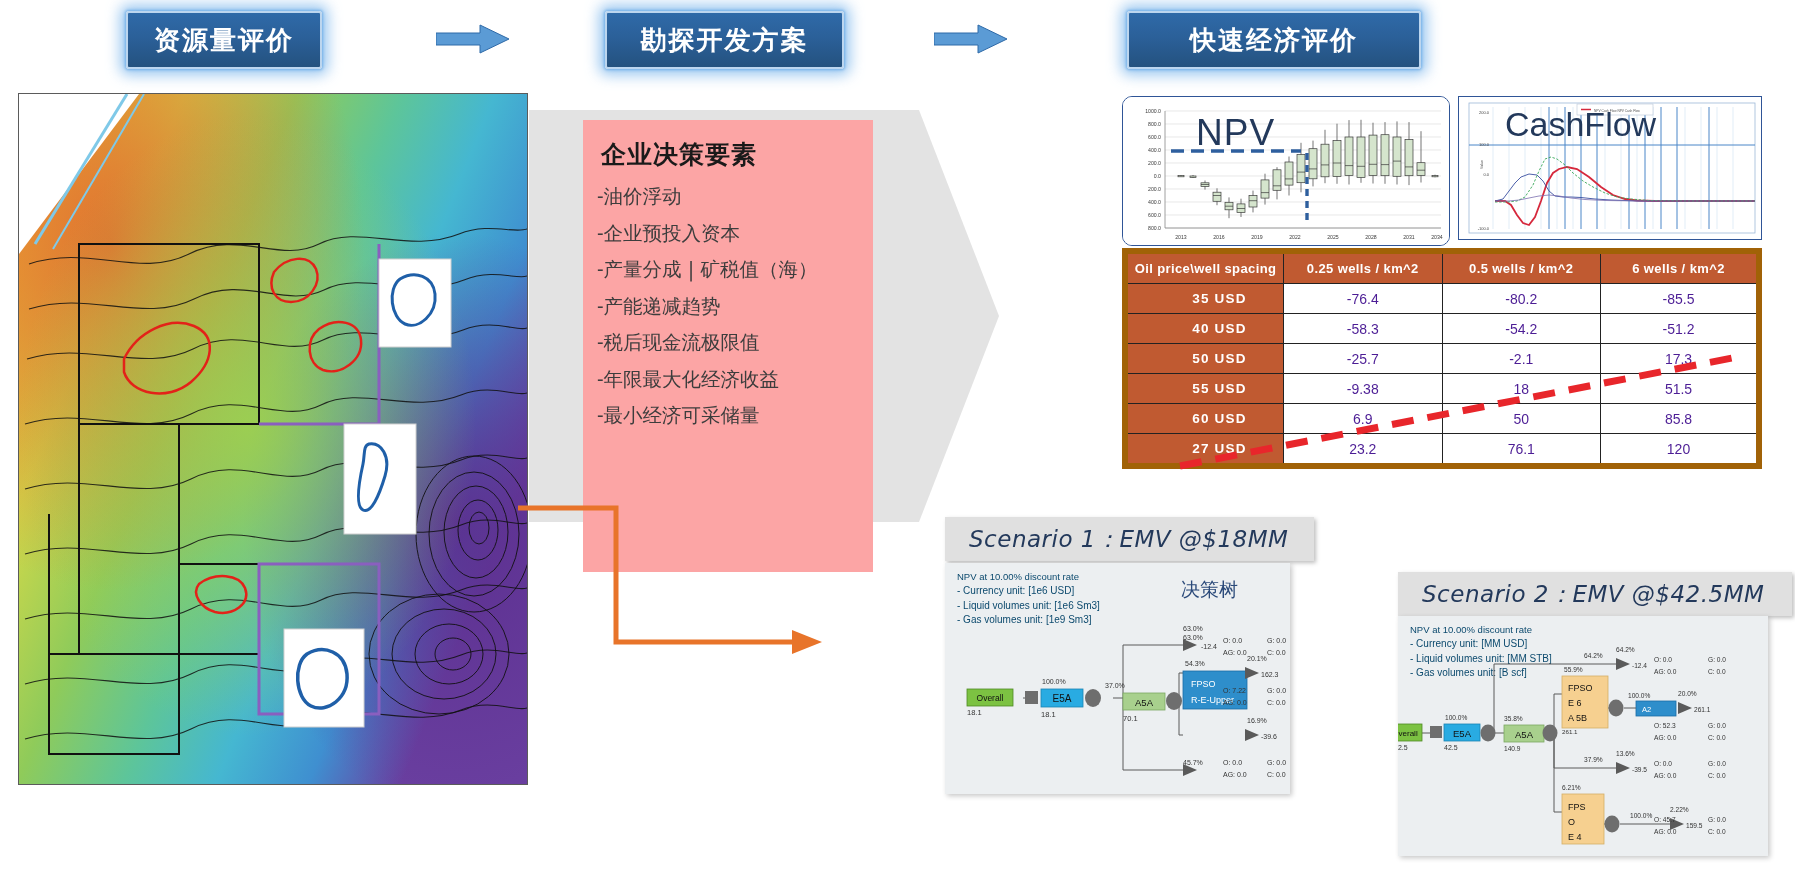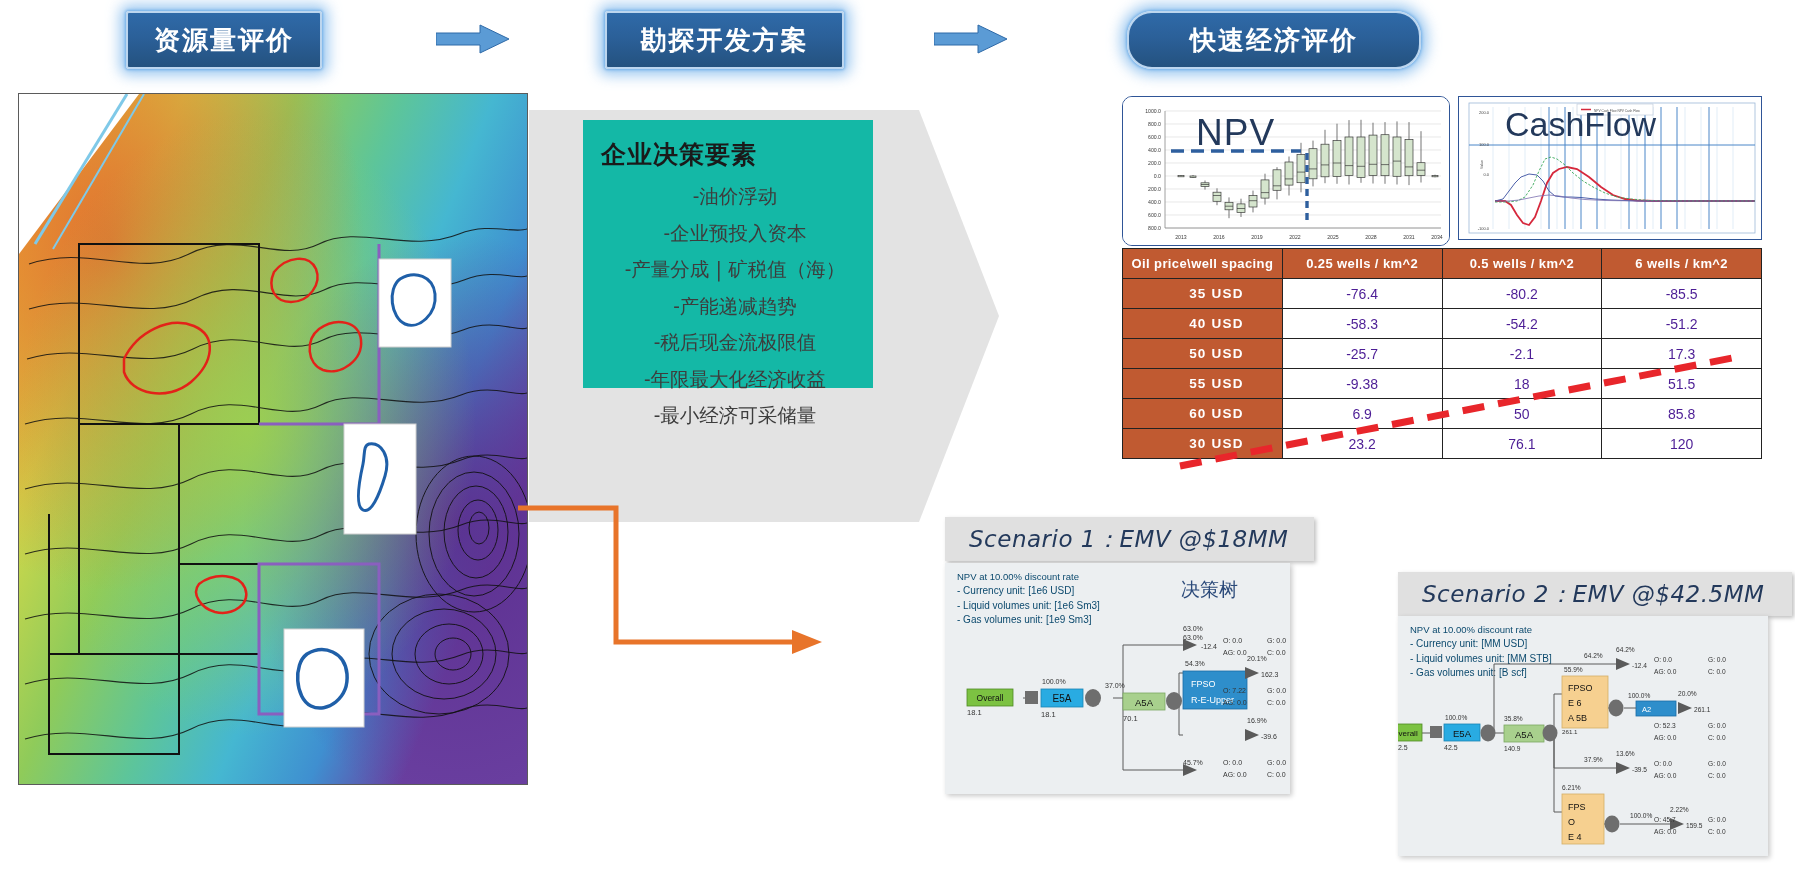--- a/index.html
+++ b/index.html
@@ -10,59 +10,59 @@
   .flow-banner{position:absolute;left:0;top:0;width:1795px;height:82px;}
   .flow-box{position:absolute;top:11px;height:54px;
             background:linear-gradient(180deg,#2f6aa8 0%,#2b6099 45%,#24527f 100%);
             border:2px solid #bcd6ef;border-radius:3px;
             box-shadow:0 0 14px 6px rgba(120,180,235,.75),0 0 3px 1px rgba(90,160,225,.9);
             display:flex;align-items:center;justify-content:center;}
   .flow-box span{color:#ffffff;font-size:26px;letter-spacing:2px;
                  font-family:"DejaVu Serif","Liberation Serif",serif;font-weight:600;}
   #fb1{left:126px;width:192px;}
   #fb2{left:605px;width:235px;}
-  #fb3{left:1127px;width:290px;border-radius:25px;}
+  #fb3{left:1127px;width:290px;}
 
   .flow-arrow{position:absolute;top:24px;width:74px;height:30px;}
   #fa1{left:436px;}
   #fa2{left:934px;}
 
   
   .map-wrap{position:absolute;left:18px;top:93px;width:508px;height:690px;
             border:1px solid #5b5b5b;overflow:hidden;background:#bfe3a8;}
   .map-svg{display:block;}
 
   
   .chev-wrap{position:absolute;left:529px;top:110px;width:470px;height:412px;}
-  .orange-panel{position:absolute;left:583px;top:120px;width:290px;height:268px;
-                background:#14b8a6;}
+  .orange-panel{position:absolute;left:583px;top:120px;width:290px;height:452px;
+                background:#fca5a5;}
   .orange-panel h2{margin:0;padding:18px 0 2px 18px;font-size:25px;font-weight:bold;
                    color:#1a1a1a;letter-spacing:1px;
                    font-family:"DejaVu Sans","Liberation Sans",sans-serif;}
   .orange-panel ul{list-style:none;margin:0;padding:6px 0 0 14px;}
   .orange-panel li{font-size:19.5px;color:#3d3d3d;line-height:1.0;padding:8px 0 9px 0;
-                   font-family:"DejaVu Serif","Liberation Serif",serif;white-space:nowrap;text-align:center;}
+                   font-family:"DejaVu Serif","Liberation Serif",serif;white-space:nowrap;}
 
   
   .connector{position:absolute;left:500px;top:490px;width:340px;height:190px;}
 
   
   .npv-card{position:absolute;left:1122px;top:96px;width:326px;height:148px;
             background:#ffffff;border:1px solid #2f5597;border-radius:10px;overflow:hidden;}
   .cf-card{position:absolute;left:1458px;top:96px;width:302px;height:142px;
            background:#ffffff;border:1px solid #2f5597;overflow:hidden;}
   .chart-overlay-label{position:absolute;font-family:"Liberation Sans",sans-serif;
            color:#23395b;font-weight:400;pointer-events:none;}
   #npv-label{left:1196px;top:112px;font-size:37px;letter-spacing:1px;}
   #cf-label{left:1505px;top:105px;font-size:34px;letter-spacing:0px;}
 
   
   .econ-table{position:absolute;left:1122px;top:248px;width:640px;
               border-collapse:collapse;table-layout:fixed;
-              border:1px solid #a16207;background:#fff;}
+              border:6px solid #a16207;background:#fff;}
   .econ-table th,.econ-table td{border:1px solid #222;height:29px;text-align:center;
               font-size:13.5px;font-weight:bold;padding:0;}
   .econ-table thead th{background:#c05a31;color:#fff;font-size:13px;letter-spacing:.4px;}
   .econ-table tbody th{background:#c05a31;color:#fff;letter-spacing:1.2px;width:172px;padding-left:28px;}
   .econ-table tbody td{background:#fff;color:#4c1d95;font-weight:normal;font-size:14px;}
   .trend-line{position:absolute;left:1122px;top:248px;width:640px;height:254px;
               pointer-events:none;}
 
   
   .scen-hd{position:absolute;height:44px;background:#e0e0e0;
@@ -478,21 +478,21 @@
       <td>18</td>
       <td>51.5</td>
     </tr>
     <tr>
       <th>60 USD</th>
       <td>6.9</td>
       <td>50</td>
       <td>85.8</td>
     </tr>
     <tr>
-      <th>30 USD</th>
+      <th>27 USD</th>
       <td>23.2</td>
       <td>76.1</td>
       <td>120</td>
     </tr>
   </tbody>
 </table>
 <svg class="trend-line" viewBox="0 0 640 254">
   <line x1="58" y1="218" x2="610" y2="110" stroke="#e8262b" stroke-width="7" stroke-dasharray="22 14" stroke-linecap="butt"></line>
 </svg>
 

